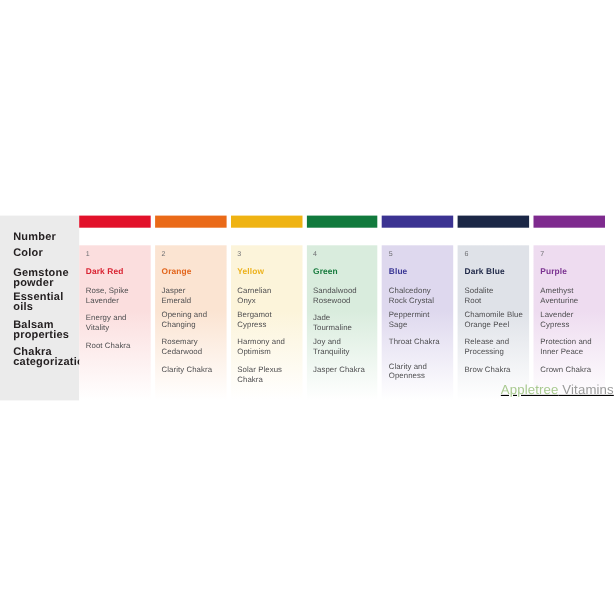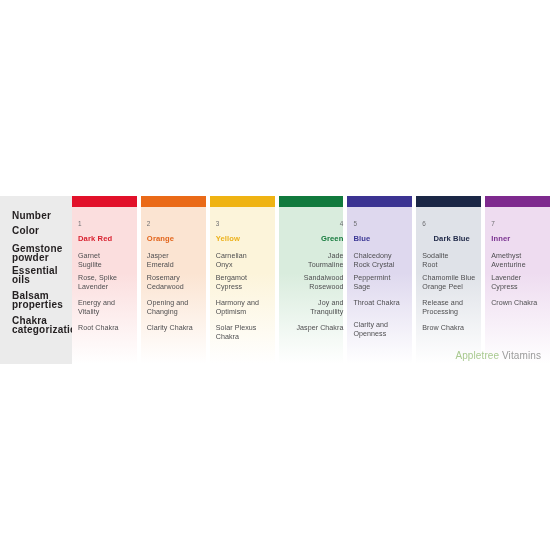--- a/index.html
+++ b/index.html
@@ -61,22 +61,23 @@
   .col:last-child {
     margin-right: 10px;
   }
   .col-bar {
     height: 11px;
     width: 100%;
     flex: 0 0 11px;
   }
   .col-body {
     flex: 1 1 auto;
-    padding: 8px 0 0 6px;
+    padding: 0 0 0 6px;
     position: relative;
+    margin-top: 16px;
   }
 
   .cell {
     font-size: 7.1px;
     color: #4d4d4f;
     line-height: 9.2px;
     letter-spacing: 0.01em;
   }
   .cell-number {
     font-size: 6.4px;
@@ -98,26 +99,27 @@
   .row-gem    { height: 22px; }
   .row-oils   { height: 25px; }
   .row-balsam { height: 25px; }
   .row-chakra { height: 22px; }
 
   .label-col .row-number { padding-top: 4px; }
 
   
   #watermark {
     position: absolute;
-    right: 19px;
+    right: 2px;
     bottom: 3px;
-    font-size: 10px;
+    font-size: 12px;
     letter-spacing: 0.01em;
     white-space: nowrap;
     pointer-events: none;
+    text-decoration: underline;
   }
   #watermark .wm-a { color: #a8c98f; }
   #watermark .wm-b { color: #9b9b9b; }
 </style>
 </head>
 <body>
 
 <div id="chart-wrap">
   <div id="chart-table">
 
@@ -148,24 +150,20 @@
 
     <div id="cols-host" style="display:contents"><div class="col">
           <div class="col-bar" style="background: rgb(226, 17, 42);"></div>
           <div class="col-body" style="background: linear-gradient(rgb(251, 222, 222) 0%, rgb(251, 222, 222) 42%, rgb(255, 255, 255) 100%);">
             <div class="cell row-number cell-number">
               <span class="line">1</span>
             </div>
             <div class="cell row-color cell-color" style="color:#d92231;">
               <span class="line">Dark Red</span>
             </div>
-            <div class="cell row-gem">
-              <span class="line">Garnet</span>
-              <span class="line">Sugilite</span>
-            </div>
             <div class="cell row-oils">
               <span class="line">Rose, Spike</span>
               <span class="line">Lavender</span>
             </div>
             <div class="cell row-balsam">
               <span class="line">Energy and</span>
               <span class="line">Vitality</span>
             </div>
             <div class="cell row-chakra">
               <span class="line">Root Chakra</span>
@@ -177,28 +175,28 @@
             <div class="cell row-number cell-number">
               <span class="line">2</span>
             </div>
             <div class="cell row-color cell-color" style="color:#e2651c;">
               <span class="line">Orange</span>
             </div>
             <div class="cell row-gem">
               <span class="line">Jasper</span>
               <span class="line">Emerald</span>
             </div>
+            <div class="cell row-balsam">
+              <span class="line">Opening and</span>
+              <span class="line">Changing</span>
+            </div>
             <div class="cell row-oils">
               <span class="line">Rosemary</span>
               <span class="line">Cedarwood</span>
             </div>
-            <div class="cell row-balsam">
-              <span class="line">Opening and</span>
-              <span class="line">Changing</span>
-            </div>
             <div class="cell row-chakra">
               <span class="line">Clarity Chakra</span>
             </div>
           </div>
         </div><div class="col">
           <div class="col-bar" style="background: rgb(239, 179, 19);"></div>
           <div class="col-body" style="background: linear-gradient(rgb(252, 244, 218) 0%, rgb(252, 244, 218) 42%, rgb(255, 255, 255) 100%);">
             <div class="cell row-number cell-number">
               <span class="line">3</span>
             </div>
@@ -217,35 +215,35 @@
               <span class="line">Harmony and</span>
               <span class="line">Optimism</span>
             </div>
             <div class="cell row-chakra">
               <span class="line">Solar Plexus</span>
               <span class="line">Chakra</span>
             </div>
           </div>
         </div><div class="col">
           <div class="col-bar" style="background: rgb(17, 122, 61);"></div>
-          <div class="col-body" style="background: linear-gradient(rgb(217, 236, 221) 0%, rgb(217, 236, 221) 42%, rgb(255, 255, 255) 100%); text-align: right;">
+          <div class="col-body" style="background: linear-gradient(rgb(217, 236, 221) 0%, rgb(217, 236, 221) 42%, rgb(255, 255, 255) 100%);">
             <div class="cell row-number cell-number">
               <span class="line">4</span>
             </div>
             <div class="cell row-color cell-color" style="color:#157a3c;">
               <span class="line">Green</span>
             </div>
+            <div class="cell row-oils">
+              <span class="line">Sandalwood</span>
+              <span class="line">Rosewood</span>
+            </div>
             <div class="cell row-gem">
               <span class="line">Jade</span>
               <span class="line">Tourmaline</span>
             </div>
-            <div class="cell row-oils">
-              <span class="line">Sandalwood</span>
-              <span class="line">Rosewood</span>
-            </div>
             <div class="cell row-balsam">
               <span class="line">Joy and</span>
               <span class="line">Tranquility</span>
             </div>
             <div class="cell row-chakra">
               <span class="line">Jasper Chakra</span>
             </div>
           </div>
         </div><div class="col">
           <div class="col-bar" style="background: rgb(59, 51, 146);"></div>
@@ -271,21 +269,21 @@
               <span class="line">Clarity and</span>
               <span class="line">Openness</span>
             </div>
           </div>
         </div><div class="col">
           <div class="col-bar" style="background: rgb(27, 39, 70);"></div>
           <div class="col-body" style="background: linear-gradient(rgb(223, 226, 232) 0%, rgb(223, 226, 232) 42%, rgb(255, 255, 255) 100%);">
             <div class="cell row-number cell-number">
               <span class="line">6</span>
             </div>
-            <div class="cell row-color cell-color" style="color:#222b4a;text-align:center;">
+            <div class="cell row-color cell-color" style="color:#222b4a;">
               <span class="line">Dark Blue</span>
             </div>
             <div class="cell row-gem">
               <span class="line">Sodalite</span>
               <span class="line">Root</span>
             </div>
             <div class="cell row-oils">
               <span class="line">Chamomile Blue</span>
               <span class="line">Orange Peel</span>
             </div>
@@ -297,29 +295,33 @@
               <span class="line">Brow Chakra</span>
             </div>
           </div>
         </div><div class="col">
           <div class="col-bar" style="background: rgb(126, 42, 142);"></div>
           <div class="col-body" style="background: linear-gradient(rgb(238, 220, 240) 0%, rgb(238, 220, 240) 42%, rgb(255, 255, 255) 100%);">
             <div class="cell row-number cell-number">
               <span class="line">7</span>
             </div>
             <div class="cell row-color cell-color" style="color:#7b3391;">
-              <span class="line">Inner</span>
+              <span class="line">Purple</span>
             </div>
             <div class="cell row-gem">
               <span class="line">Amethyst</span>
               <span class="line">Aventurine</span>
             </div>
             <div class="cell row-oils">
               <span class="line">Lavender</span>
               <span class="line">Cypress</span>
+            </div>
+            <div class="cell row-balsam">
+              <span class="line">Protection and</span>
+              <span class="line">Inner Peace</span>
             </div>
             <div class="cell row-chakra">
               <span class="line">Crown Chakra</span>
             </div>
           </div>
         </div></div>
 
   </div>
 
   <div id="watermark">

